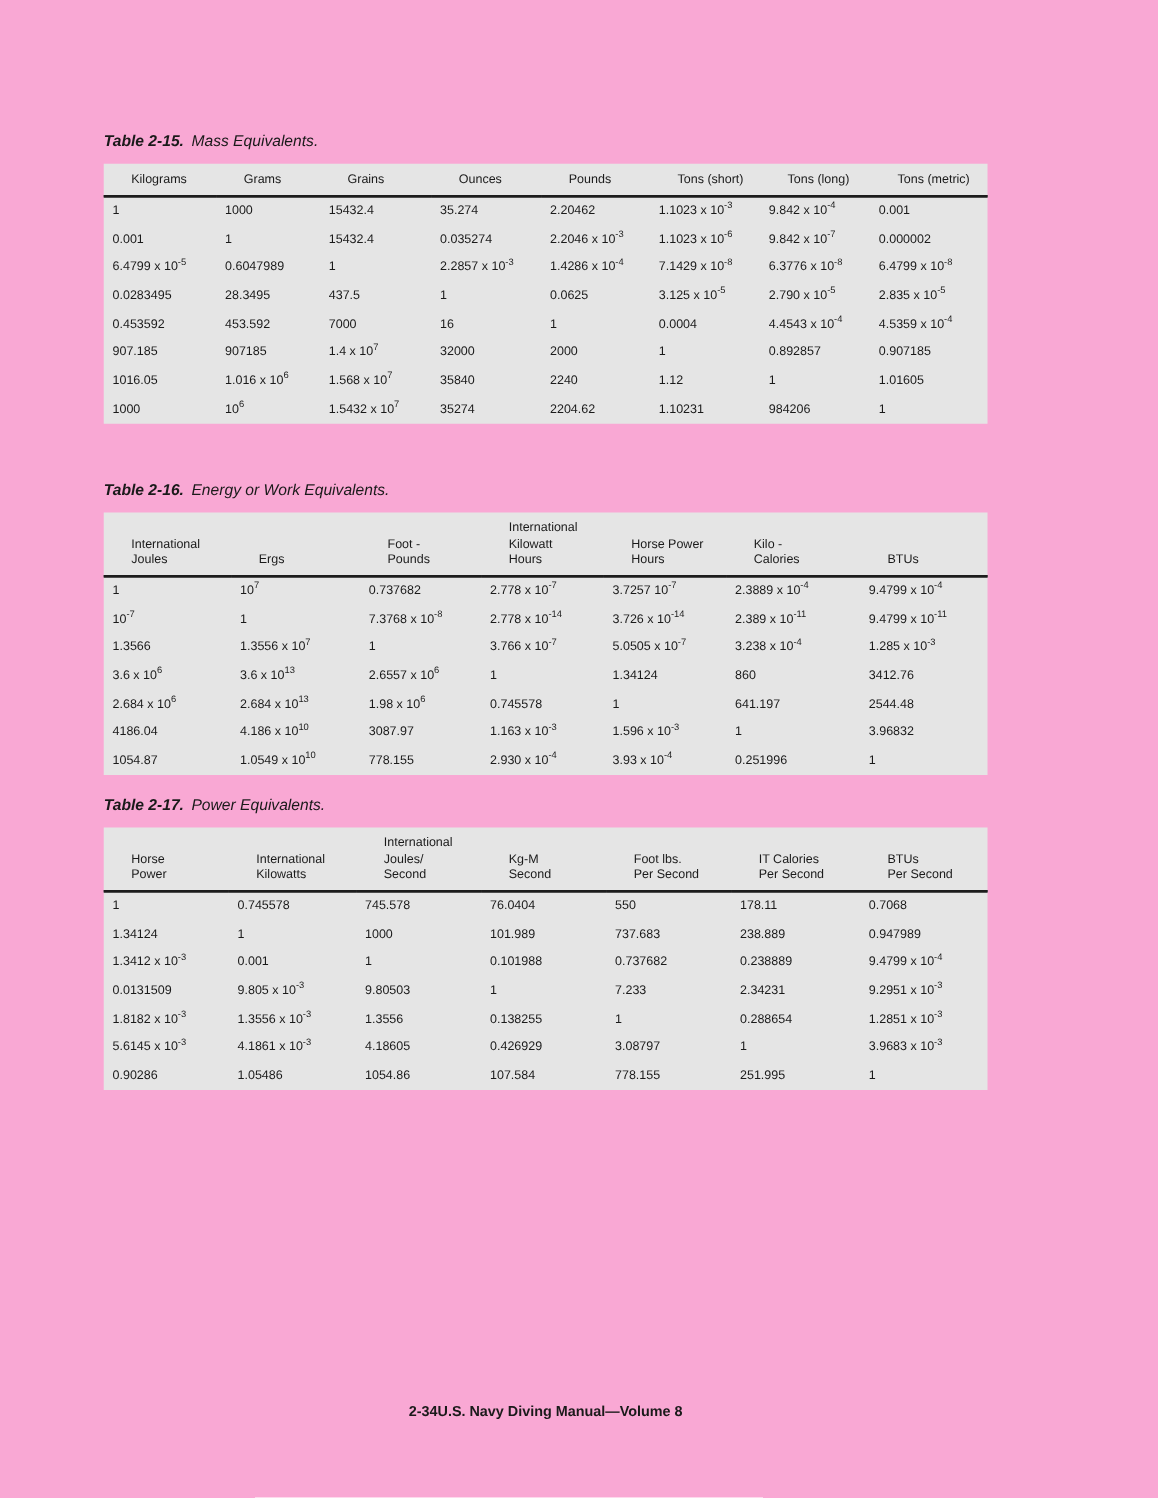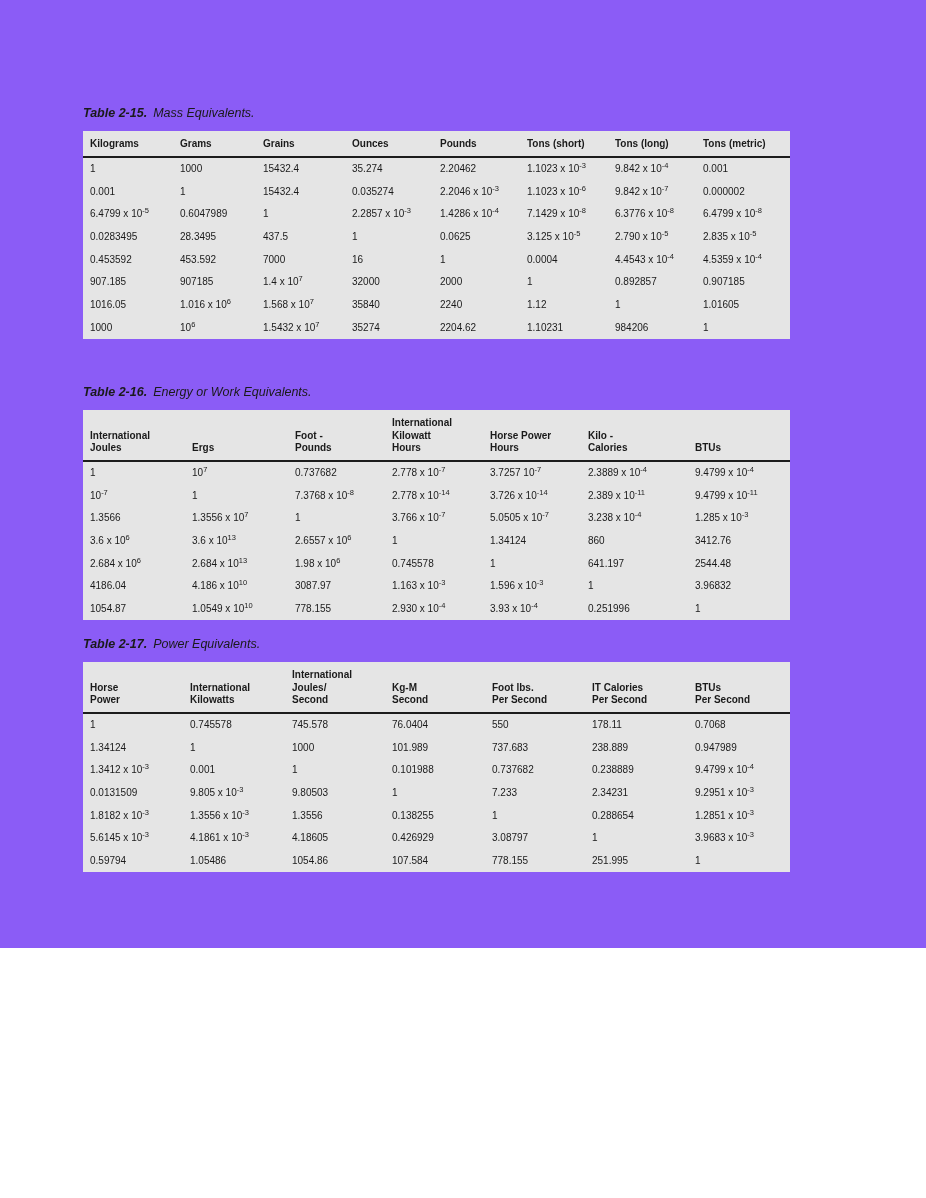--- a/index.html
+++ b/index.html
@@ -1,29 +1,29 @@
 <!DOCTYPE html>
 <html><head>
 <meta charset="utf-8">
 <style>
   html,body{margin:0;padding:0;background:#fff;}
   .page{
-    position:relative;width:926px;height:948px;background:#8b5cf6;
+    position:relative;width:926px;height:1198px;background:#f9a8d4;
     font-family:"Liberation Sans", sans-serif;color:#1a1a1a;overflow:hidden;
   }
   .table-block{position:absolute;left:83px;width:707px;}
   .table-title{margin:0 0 9px 0;font-size:12.5px;line-height:17px;font-style:italic;}
   .table-title .title-label{font-weight:bold;margin-right:6px;}
   table.tbl{
     table-layout:fixed;width:707px;border-collapse:collapse;
     background:#e5e5e5;
   }
   table.tbl th{
-    text-align:left;vertical-align:bottom;font-weight:bold;font-size:10px;line-height:12.5px;
-    padding:7px 3px 5px 7px;border-bottom:2px solid #1c1c1c;
+    text-align:left;vertical-align:bottom;font-weight:normal;font-size:10px;line-height:12.5px;
+    padding:7px 3px 5px 22px;border-bottom:2px solid #1c1c1c;
   }
   table.tbl td{
     font-size:10px;line-height:12px;height:22.7px;vertical-align:middle;
     padding:0 3px 0 7px;white-space:nowrap;overflow:hidden;
   }
   table.tbl sup{font-size:7.5px;line-height:0;}
   .footer{
     position:absolute;left:83px;width:707px;top:1124px;
     display:flex;justify-content:center;align-items:baseline;
     font-size:11.5px;font-weight:bold;
@@ -313,21 +313,21 @@
           <tr>
             <td>5.6145 x 10<sup>-3</sup></td>
             <td>4.1861 x 10<sup>-3</sup></td>
             <td>4.18605</td>
             <td>0.426929</td>
             <td>3.08797</td>
             <td>1</td>
             <td>3.9683 x 10<sup>-3</sup></td>
           </tr>
           <tr>
-            <td>0.59794</td>
+            <td>0.90286</td>
             <td>1.05486</td>
             <td>1054.86</td>
             <td>107.584</td>
             <td>778.155</td>
             <td>251.995</td>
             <td>1</td>
           </tr>
         </tbody>
       </table>
   </section>

